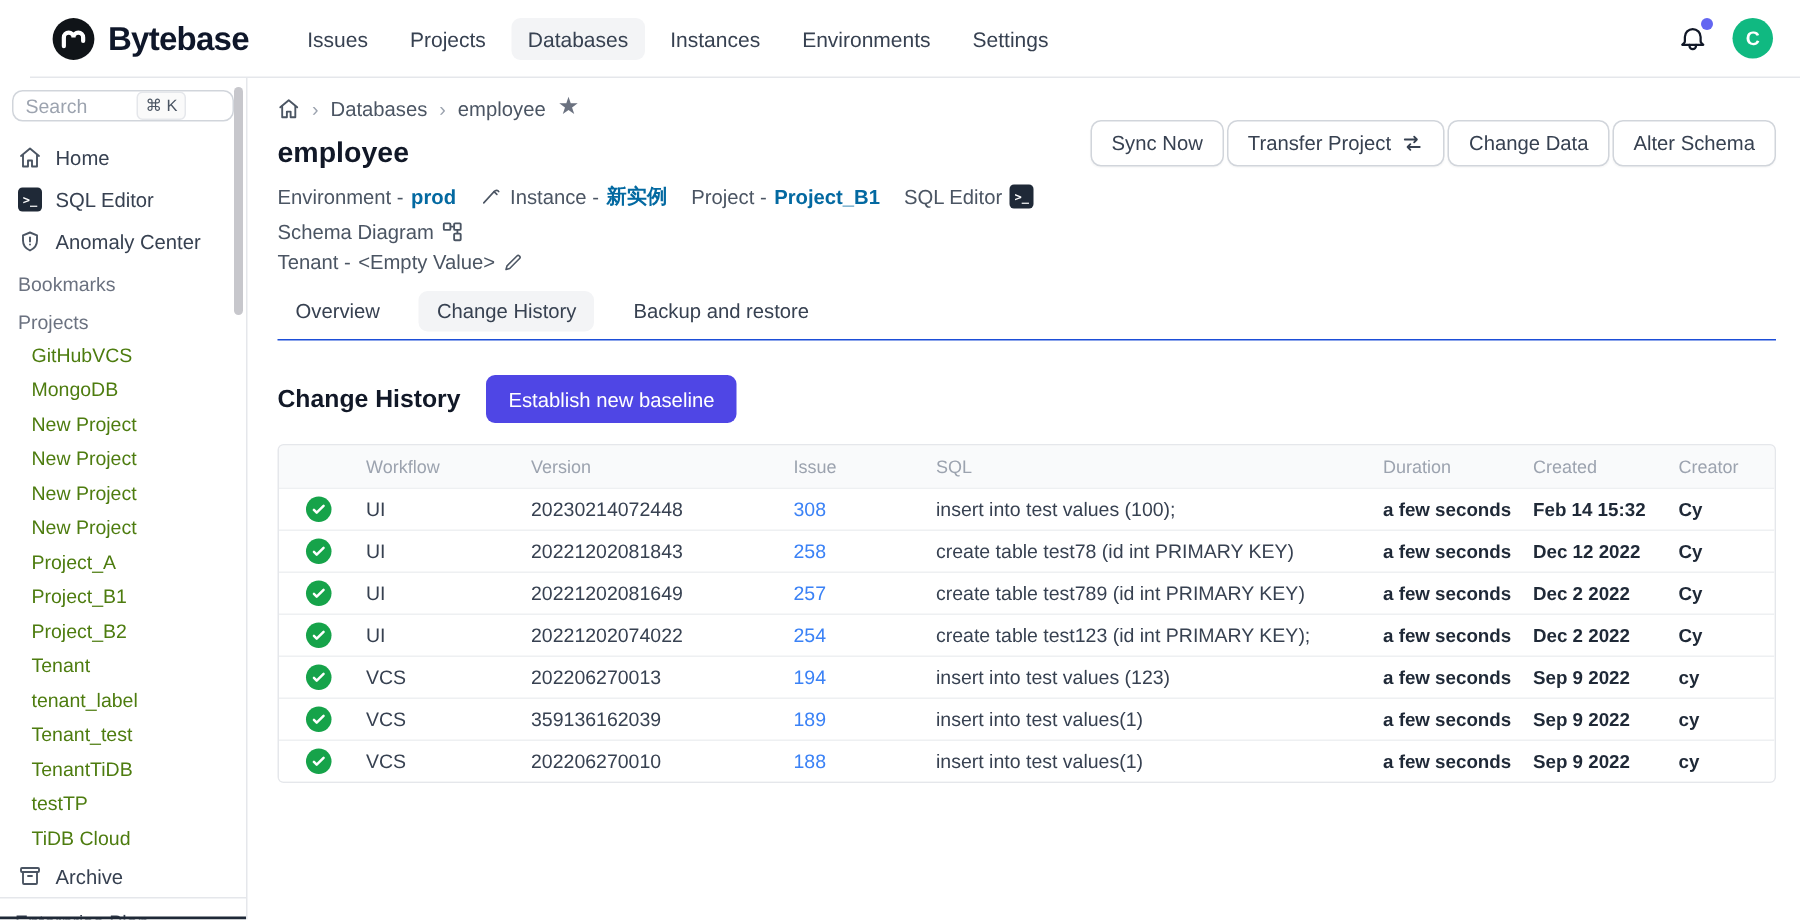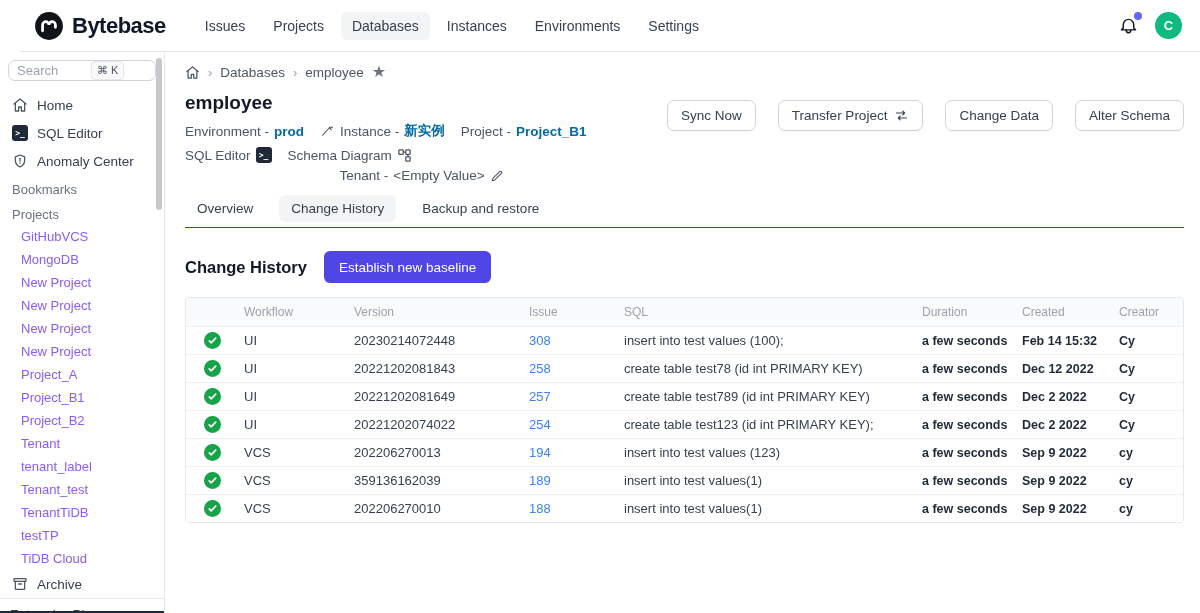--- a/index.html
+++ b/index.html
@@ -36,44 +36,44 @@
   .searchbox input { border:0; outline:0; width:70px; font-size:13px; color:#374151;
     font-family:"Liberation Sans", sans-serif; }
   .searchbox input::placeholder { color:#9ca3af; }
   .kbd { font-size:11px; color:#4b5563; border:1px solid #e5e7eb; background:#fafafa;
     border-radius:4px; padding:2px 5px; white-space:nowrap; }
   .sb-nav-item { display:flex; align-items:center; gap:9px; padding:6px 12px; font-size:13.5px;
     color:#374151; cursor:pointer; }
   .sb-nav-item .ic { color:#4b5563; }
   .sb-section { font-size:13px; color:#6b7280; padding:7px 12px 3px 12px; }
   .proj-list { list-style:none; }
-  .proj-item { font-size:13px; color:#8b5cf6; padding:4px 12px 4px 21px; cursor:pointer;
+  .proj-item { font-size:13px; color:#4d7c0f; padding:4px 12px 4px 21px; cursor:pointer;
     white-space:nowrap; }
   .sb-footer { margin-top:auto; }
   .sb-plan { border-top:1px solid #e5e7eb; font-size:13px; color:#374151; padding:8px 12px 4px 10px; }
   .term-ic { width:16px; height:16px; background:#1f2937; border-radius:3px; color:#fff;
     font-size:8px; font-weight:700; display:flex; align-items:center; justify-content:center;
     font-family:"DejaVu Sans Mono", monospace; letter-spacing:0; }
 
   
   .main { flex:1; padding:12px 16px 0 20px; overflow:hidden; }
   .breadcrumb { display:flex; align-items:center; gap:8px; font-size:13.5px; color:#4b5563; }
   .crumb { cursor:pointer; }
   .crumb-sep { color:#9ca3af; font-size:13px; }
   .crumb-star { color:#6b7280; font-size:16px; cursor:pointer; line-height:1; }
   .head-row { display:flex; align-items:flex-start; }
   .head-left { flex:1; }
   .page-title { font-size:19px; font-weight:700; color:#111827; margin-top:12px; }
   .meta-line { display:flex; align-items:center; gap:7px; font-size:13.5px; color:#4b5563;
     margin-top:8px; flex-wrap:wrap; }
-  .meta-line.second { margin-top:5px;justify-content:center; }
+  .meta-line.second { margin-top:5px; }
   .meta-group { display:flex; align-items:center; gap:5px; margin-right:9px; }
   .link { color:#0369a1; cursor:pointer;font-weight:bold; }
   .meta-ic { color:#4b5563; cursor:pointer; }
-  .actions { display:flex; align-items:flex-start; gap:22px; margin-top:20px; }
+  .actions { display:flex; align-items:flex-start; gap:2px; margin-top:0; }
   .btn { height:31px; background:#fff; border:1px solid #d1d5db; border-radius:7px;
     font-size:13.5px; color:#374151; padding:0 13px; display:flex; align-items:center; gap:7px;
     cursor:pointer; font-family:"Liberation Sans", sans-serif; box-shadow:0 1px 1px rgba(0,0,0,0.03); }
   .tabs { display:flex; align-items:center; gap:14px; margin-top:12px;
     border-bottom:1px solid #1d4ed8; padding-bottom:5px; }
   .tab { font-size:13.5px; color:#374151; padding:6px 12px; border-radius:6px; cursor:pointer; }
   .tab.active { background:#f3f4f6; }
   .section-head { display:flex; align-items:center; gap:17px; margin-top:23px; }
   .section-title { font-size:16.5px; font-weight:700; color:#111827; }
   .btn-primary { background:#4f46e5; color:#fff; border:0; border-radius:6px; height:32px;

